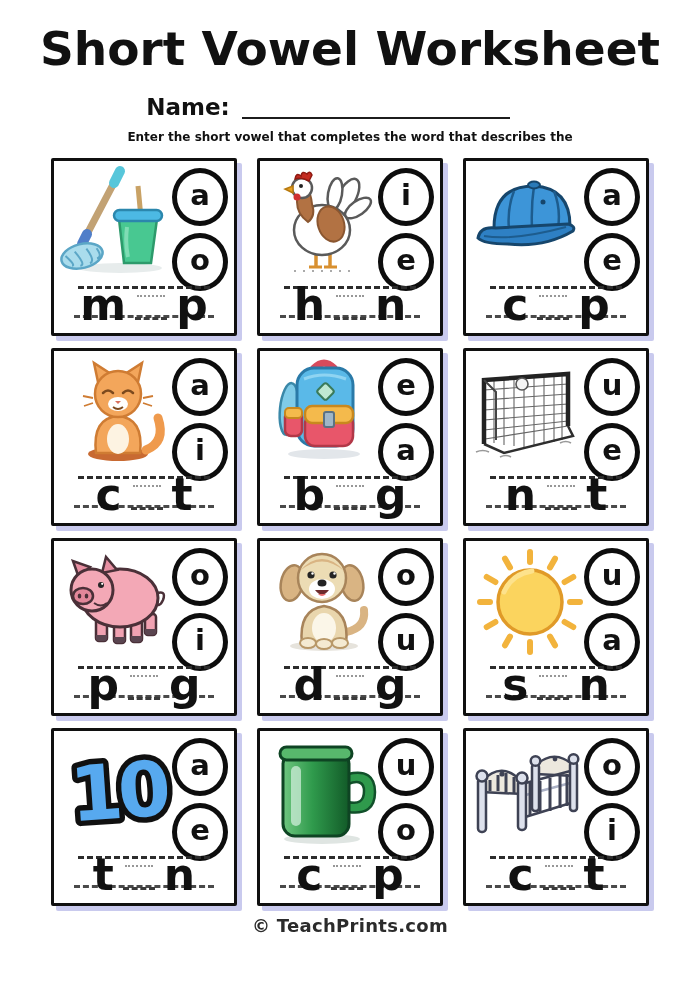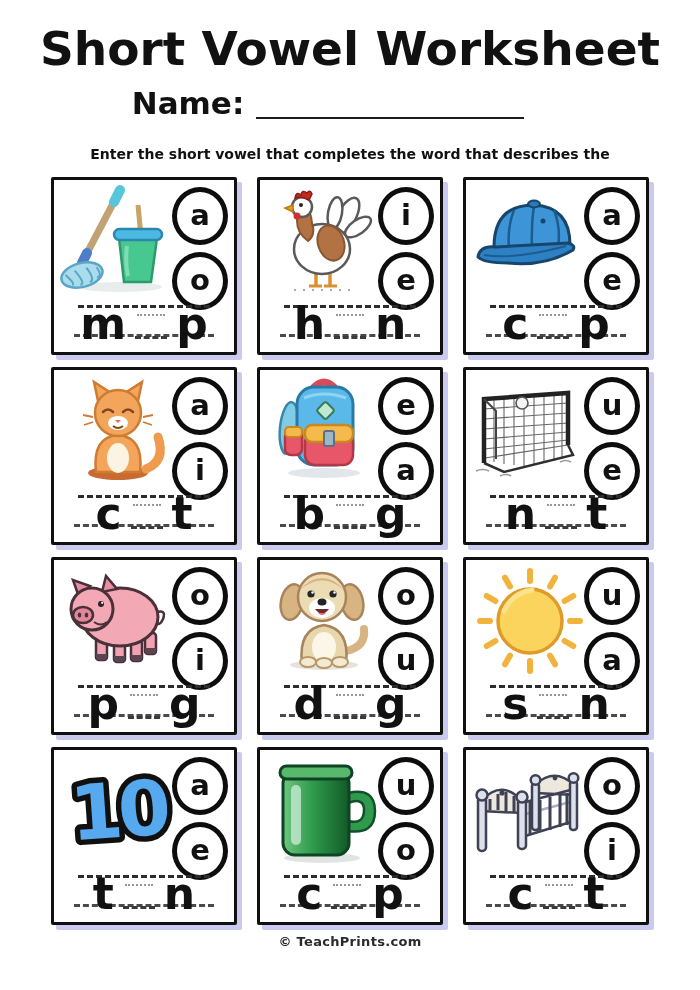--- a/index.html
+++ b/index.html
@@ -8,24 +8,24 @@
     font-family:"DejaVu Sans","Liberation Sans",sans-serif;color:#111;
   }
   .page-title{
     text-align:center;margin-top:24px;font-size:47px;font-weight:800;
     letter-spacing:0px;line-height:1.05;
   }
   .name-row{
     display:flex;justify-content:center;align-items:flex-end;
     margin-top:10px;transform:translateX(-22px);height:36px;
   }
-  .name-label{font-size:31px;font-weight:700;margin-right:12px;line-height:1;}
+  .name-label{font-size:23px;font-weight:700;margin-right:12px;line-height:1;}
   .name-line{width:268px;border-bottom:2.5px solid #1c1c1c;height:30px;}
   .instructions{
-    text-align:center;margin-top:25px;font-size:14px;font-weight:700;line-height:1.55;
+    text-align:center;margin-top:9px;font-size:12px;font-weight:700;line-height:1.55;
   }
   .grid{
     margin-top:11px;display:grid;grid-template-columns:repeat(3,186px);
     grid-auto-rows:178px;column-gap:20px;row-gap:12px;justify-content:center;
   }
   .card{
     position:relative;background:#fff;border:3.5px solid #101010;border-radius:2px;
     box-shadow:5px 5px 0 #c9caee;
   }
   .card-img{position:absolute;top:3px;left:3px;width:122px;height:120px;}
@@ -45,21 +45,21 @@
   .letters{
     position:absolute;left:0;right:0;bottom:1px;display:flex;justify-content:center;
     align-items:baseline;gap:9px;
   }
   .letter{font-size:44px;font-weight:700;line-height:1;}
   .blank{width:32px;height:2px;border-bottom:3.5px dashed #3a3a3a;position:relative;}
   .blank::before{
     content:"";position:absolute;left:2px;right:2px;bottom:20px;border-top:2.5px dotted #979797;
   }
   .footer{
-    text-align:center;margin-top:9px;font-size:13px;font-weight:600;color:#2b2b2b;
+    text-align:center;margin-top:9px;font-size:18px;font-weight:600;color:#2b2b2b;
     letter-spacing:0.3px;
   }
 </style>
 </head>
 <body>
 
 <div class="page-title">Short Vowel Worksheet</div>
 
 <div class="name-row">
   <span class="name-label">Name:</span>

